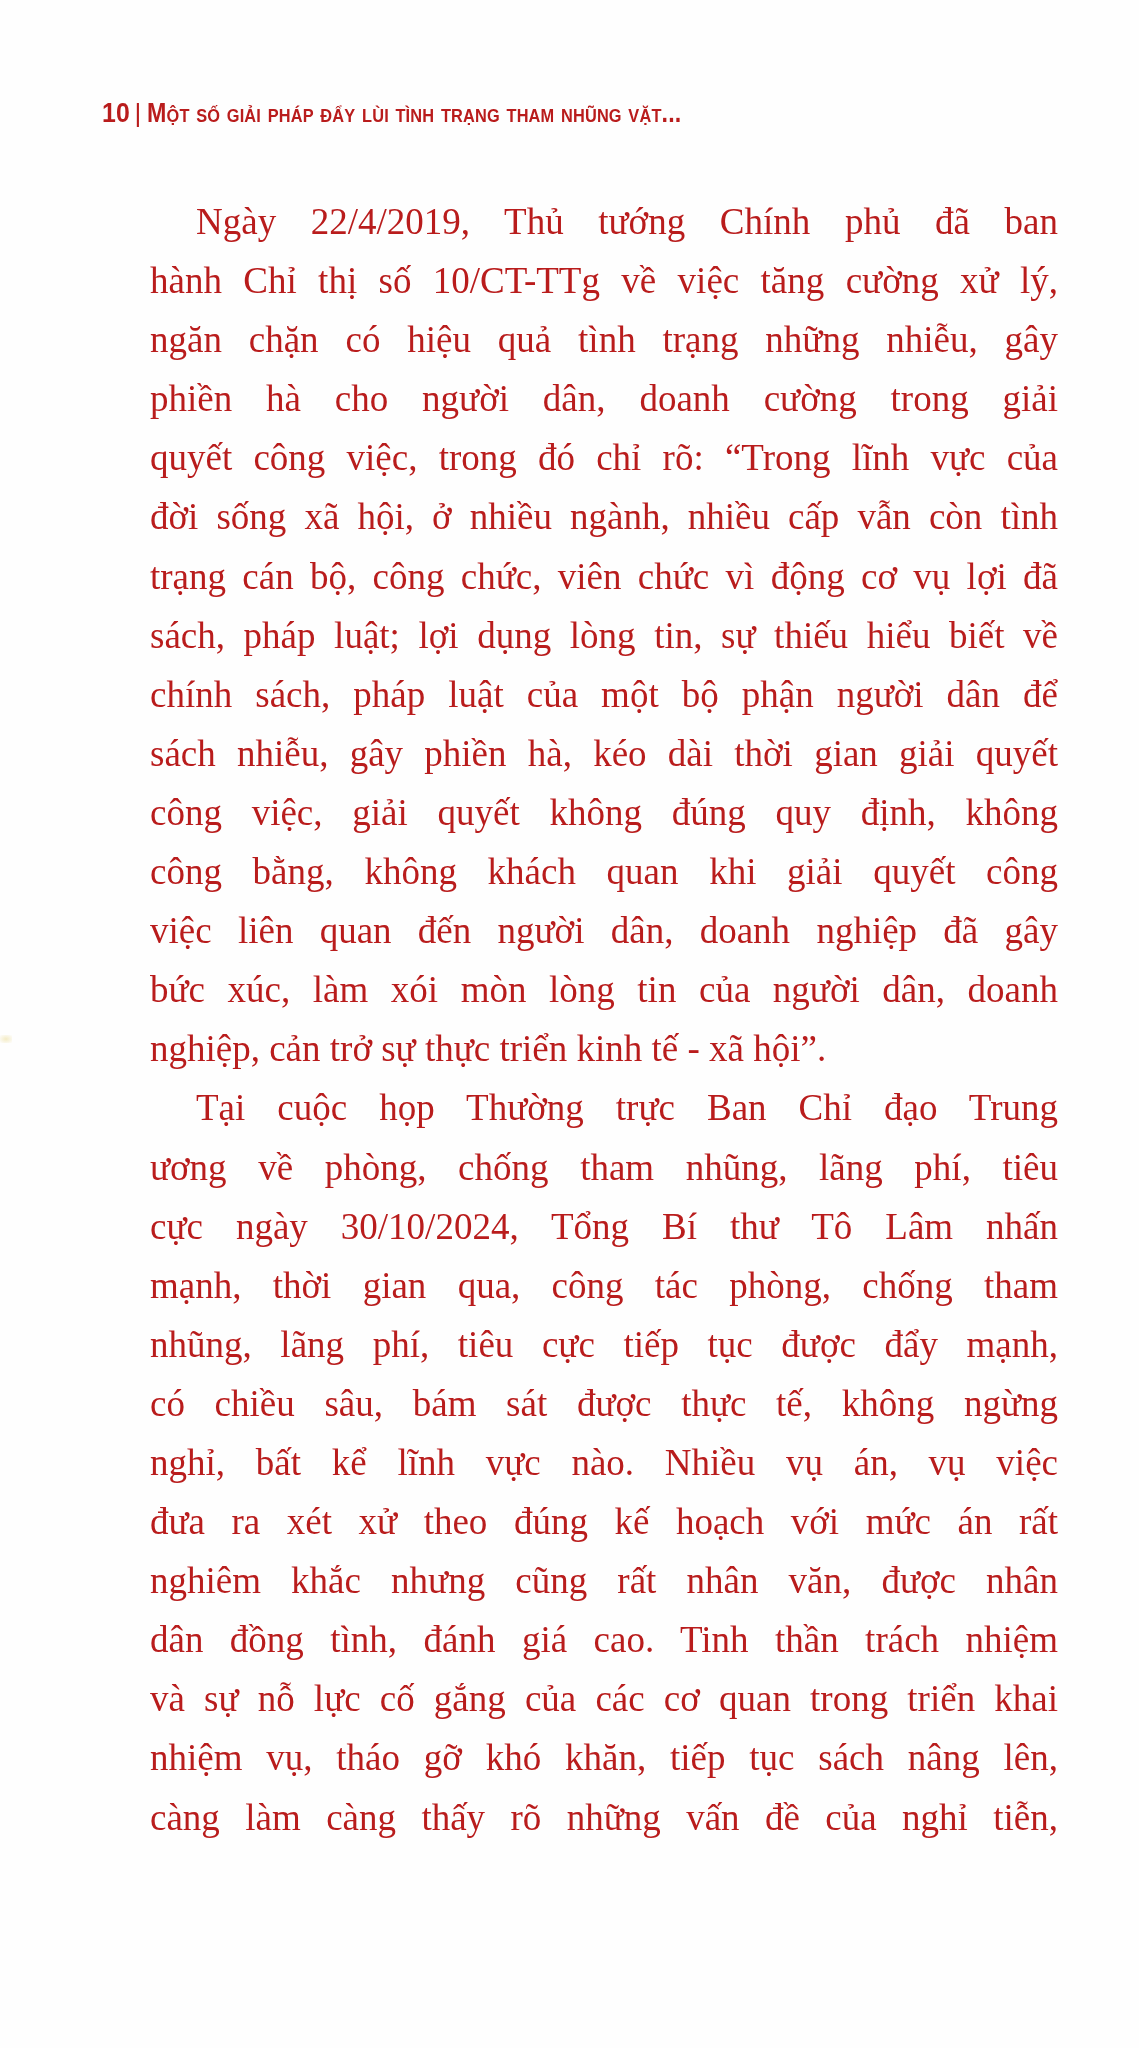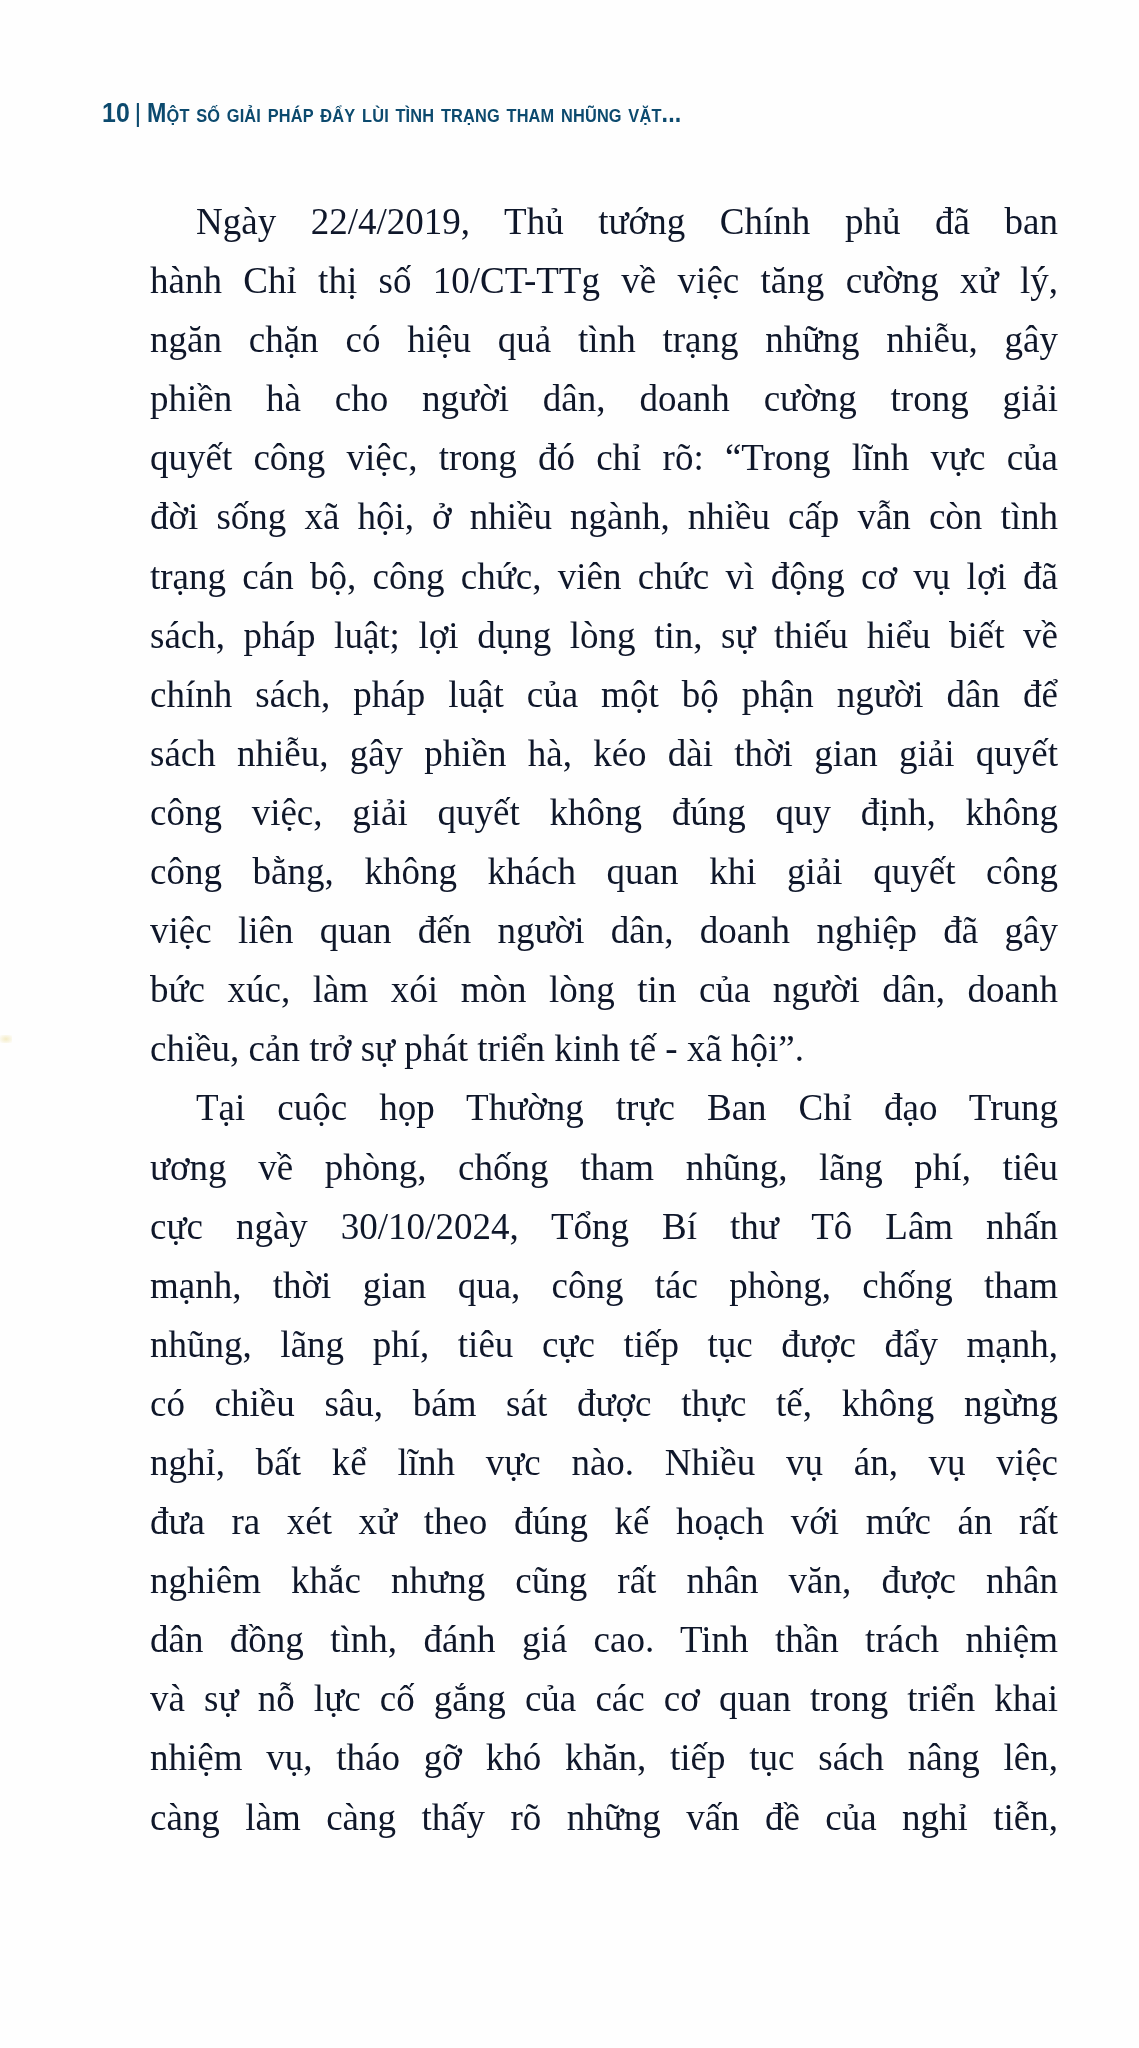--- a/index.html
+++ b/index.html
@@ -24,21 +24,21 @@
     .running-header {
       position: absolute;
       left: 102px;
       top: 98px;
       height: 30px;
       display: flex;
       align-items: baseline;
       white-space: nowrap;
       font-family: "Liberation Sans", "DejaVu Sans", sans-serif;
       font-weight: bold;
-      color: #0c4a6e;
+      color: #b91c1c;
       letter-spacing: 0.2px;
     }
     .running-header .page-number {
       font-size: 27px;
       transform: scaleX(0.92);
       transform-origin: left;
       display: inline-block;
       margin-right: 2px;
     }
     .running-header .separator {
@@ -58,21 +58,21 @@
       text-transform: uppercase;
     }
     .body-text {
       position: absolute;
       left: 150px;
       top: 192px;
       width: 908px;
       font-family: "Liberation Serif", "DejaVu Serif", serif;
       font-size: 37px;
       line-height: 59.1px;
-      color: #0f172a;
+      color: #b91c1c;
     }
     .line {
       display: block;
       height: 59.1px;
       white-space: nowrap;
       text-align: justify;
       text-align-last: justify;
       word-spacing: 0;
     }
     .line.indent {
@@ -111,21 +111,21 @@
       <span class="line">quyết công việc, trong đó chỉ rõ: “Trong lĩnh vực của</span>
       <span class="line">đời sống xã hội, ở nhiều ngành, nhiều cấp vẫn còn tình</span>
       <span class="line">trạng cán bộ, công chức, viên chức vì động cơ vụ lợi đã</span>
       <span class="line">sách, pháp luật; lợi dụng lòng tin, sự thiếu hiểu biết về</span>
       <span class="line">chính sách, pháp luật của một bộ phận người dân để</span>
       <span class="line">sách nhiễu, gây phiền hà, kéo dài thời gian giải quyết</span>
       <span class="line">công việc, giải quyết không đúng quy định, không</span>
       <span class="line">công bằng, không khách quan khi giải quyết công</span>
       <span class="line">việc liên quan đến người dân, doanh nghiệp đã gây</span>
       <span class="line">bức xúc, làm xói mòn lòng tin của người dân, doanh</span>
-      <span class="line last">chiều, cản trở sự phát triển kinh tế - xã hội”.</span>
+      <span class="line last">nghiệp, cản trở sự thực triển kinh tế - xã hội”.</span>
     </div>
     <div class="paragraph">
       <span class="line indent">Tại cuộc họp Thường trực Ban Chỉ đạo Trung</span>
       <span class="line">ương về phòng, chống tham nhũng, lãng phí, tiêu</span>
       <span class="line">cực ngày 30/10/2024, Tổng Bí thư Tô Lâm nhấn</span>
       <span class="line">mạnh, thời gian qua, công tác phòng, chống tham</span>
       <span class="line">nhũng, lãng phí, tiêu cực tiếp tục được đẩy mạnh,</span>
       <span class="line">có chiều sâu, bám sát được thực tế, không ngừng</span>
       <span class="line">nghỉ, bất kể lĩnh vực nào. Nhiều vụ án, vụ việc</span>
       <span class="line">đưa ra xét xử theo đúng kế hoạch với mức án rất</span>

